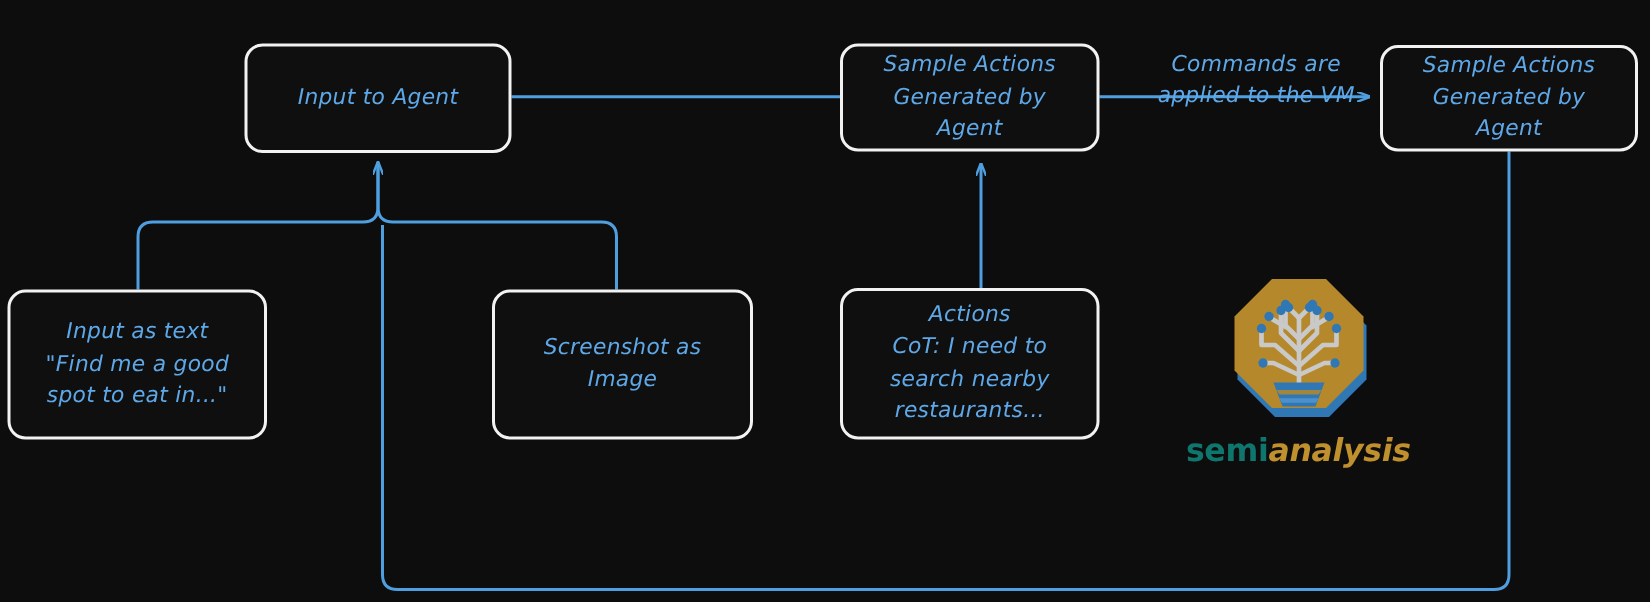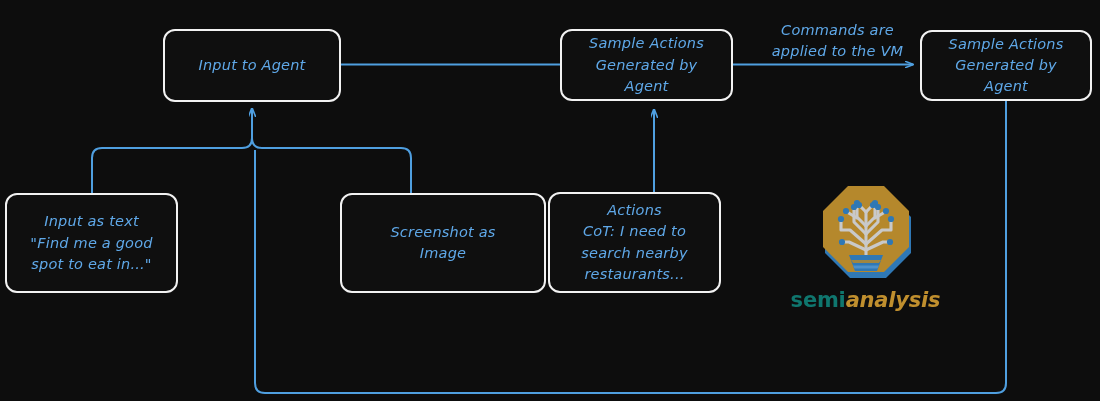--- a/index.html
+++ b/index.html
@@ -114,33 +114,33 @@
 Generated by
 Agent</span>
   </div>
 
   <div class="node" style="left:5px; top:193px; width:173px; height:100px;">
     <span>Input as text
 "Find me a good
 spot to eat in..."</span>
   </div>
 
-  <div class="node" style="left:340px; top:193px; width:206px; height:100px;">
+  <div class="node" style="left:328px; top:193px; width:174px; height:100px;">
     <span>Screenshot as
 Image</span>
   </div>
 
-  <div class="node" style="left:548px; top:192px; width:173px; height:101px;">
+  <div class="node" style="left:560px; top:192px; width:173px; height:101px;">
     <span>Actions
 CoT: I need to
 search nearby
 restaurants...</span>
   </div>
 
-  <div class="edge-label" style="left:750px; top:0; width:175px;">
+  <div class="edge-label" style="left:750px; top:13px; width:175px;">
     <span>Commands are
 applied to the VM</span>
   </div>
 
   <div class="logo-wrap" style="left:813px; top:182px; width:105px; height:140px;">
     <div class="logo-mark">
       <svg viewBox="0 0 100 102" width="100" height="102">
 
         <polygon points="34,10 70,10 95,35 95,71 70,96 34,96 9,71 9,35" fill="#2f78b5"></polygon>
 

